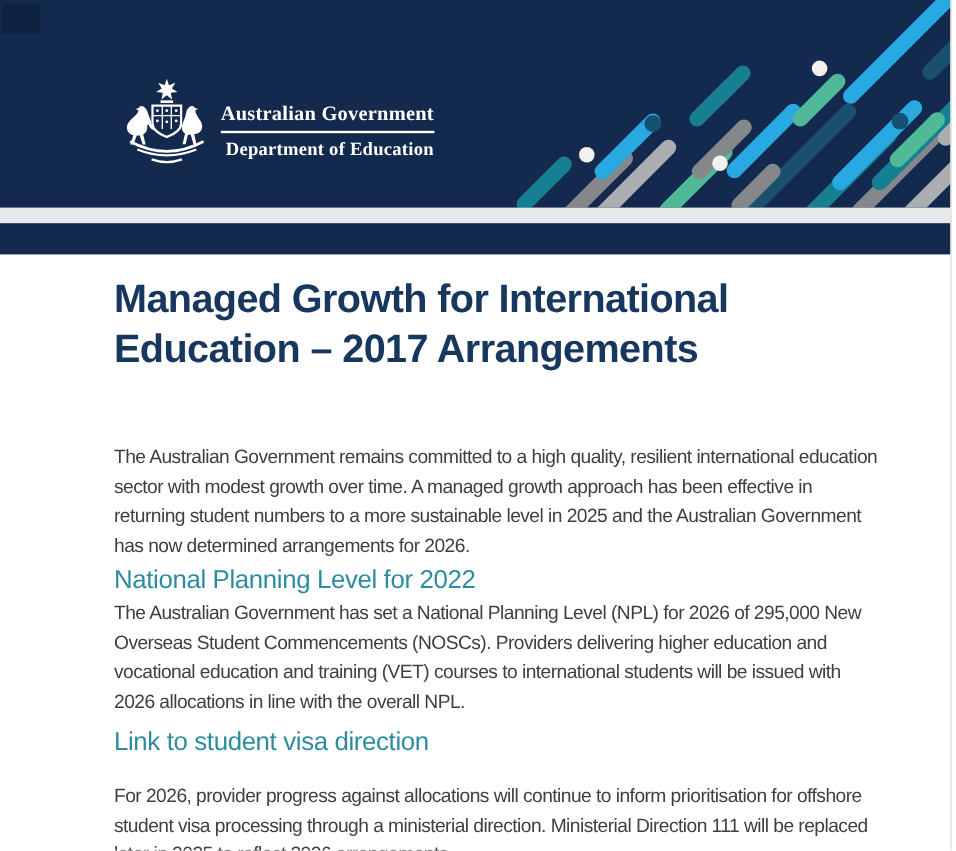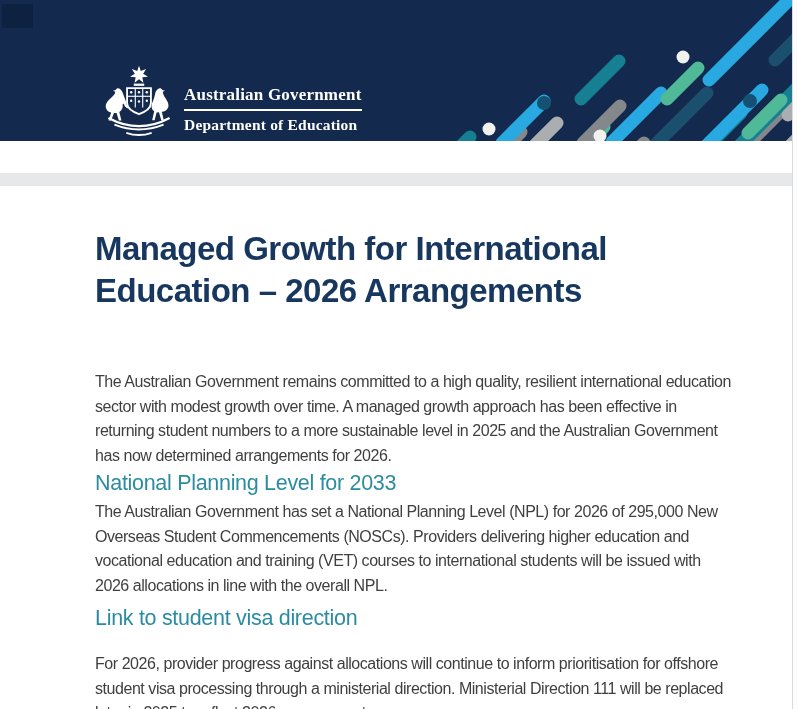--- a/index.html
+++ b/index.html
@@ -7,23 +7,24 @@
     position:relative;
     width:797px;height:709px;
     background:#ffffff;
     overflow:hidden;
     font-family:"Liberation Sans","DejaVu Sans",sans-serif;
   }
 
   
   .banner{
     position:absolute;top:0;left:0;
-    width:793px;height:141px;
+    width:793px;height:212px;
     background:#13294d;
     overflow:hidden;
+    text-align:right;
   }
   .corner-shade{position:absolute;left:2px;top:4px;width:31px;height:24px;background:#0d2140;}
   .stripes{position:absolute;top:0;left:0;}
   .stripes line{stroke-width:13;stroke-linecap:round;fill:none;}
   .st-blue{stroke:#29a9e1;}
   .st-teal{stroke:#167f92;}
   .st-seafoam{stroke:#4fb998;}
   .st-gray{stroke:#84888b;}
   .st-silver{stroke:#aaaeb1;}
   .st-darkteal{stroke:#1b4f6e;}
@@ -137,25 +138,25 @@
         <div class="gov">Australian Government</div>
         <div class="logo-rule"></div>
         <div class="dept">Department of Education</div>
       </div>
     </div>
   </header>
 
   <div class="band"></div>
 
   <main class="doc">
-    <h1>Managed Growth for International Education – 2026 Arrangements</h1>
+    <h1>Managed Growth for International Education – 2017 Arrangements</h1>
 
     <p>The Australian Government remains committed to a high quality, resilient international education sector with modest growth over time. A managed growth approach has been effective in returning student numbers to a more sustainable level in 2025 and the Australian Government has now determined arrangements for 2026.</p>
 
-    <h2 class="s1-head">National Planning Level for 2033</h2>
+    <h2 class="s1-head">National Planning Level for 2022</h2>
     <p class="s1-body">The Australian Government has set a National Planning Level (NPL) for 2026 of 295,000 New Overseas Student Commencements (NOSCs). Providers delivering higher education and vocational education and training (VET) courses to international students will be issued with 2026 allocations in line with the overall NPL.</p>
 
     <h2 class="s2-head">Link to student visa direction</h2>
     <p class="s2-body">For 2026, provider progress against allocations will continue to inform prioritisation for offshore student visa processing through a ministerial direction. Ministerial Direction 111 will be replaced later in 2025 to reflect 2026 arrangements.</p>
   </main>
 
   <div class="right-edge"></div>
 </div>
 
 </body></html>

